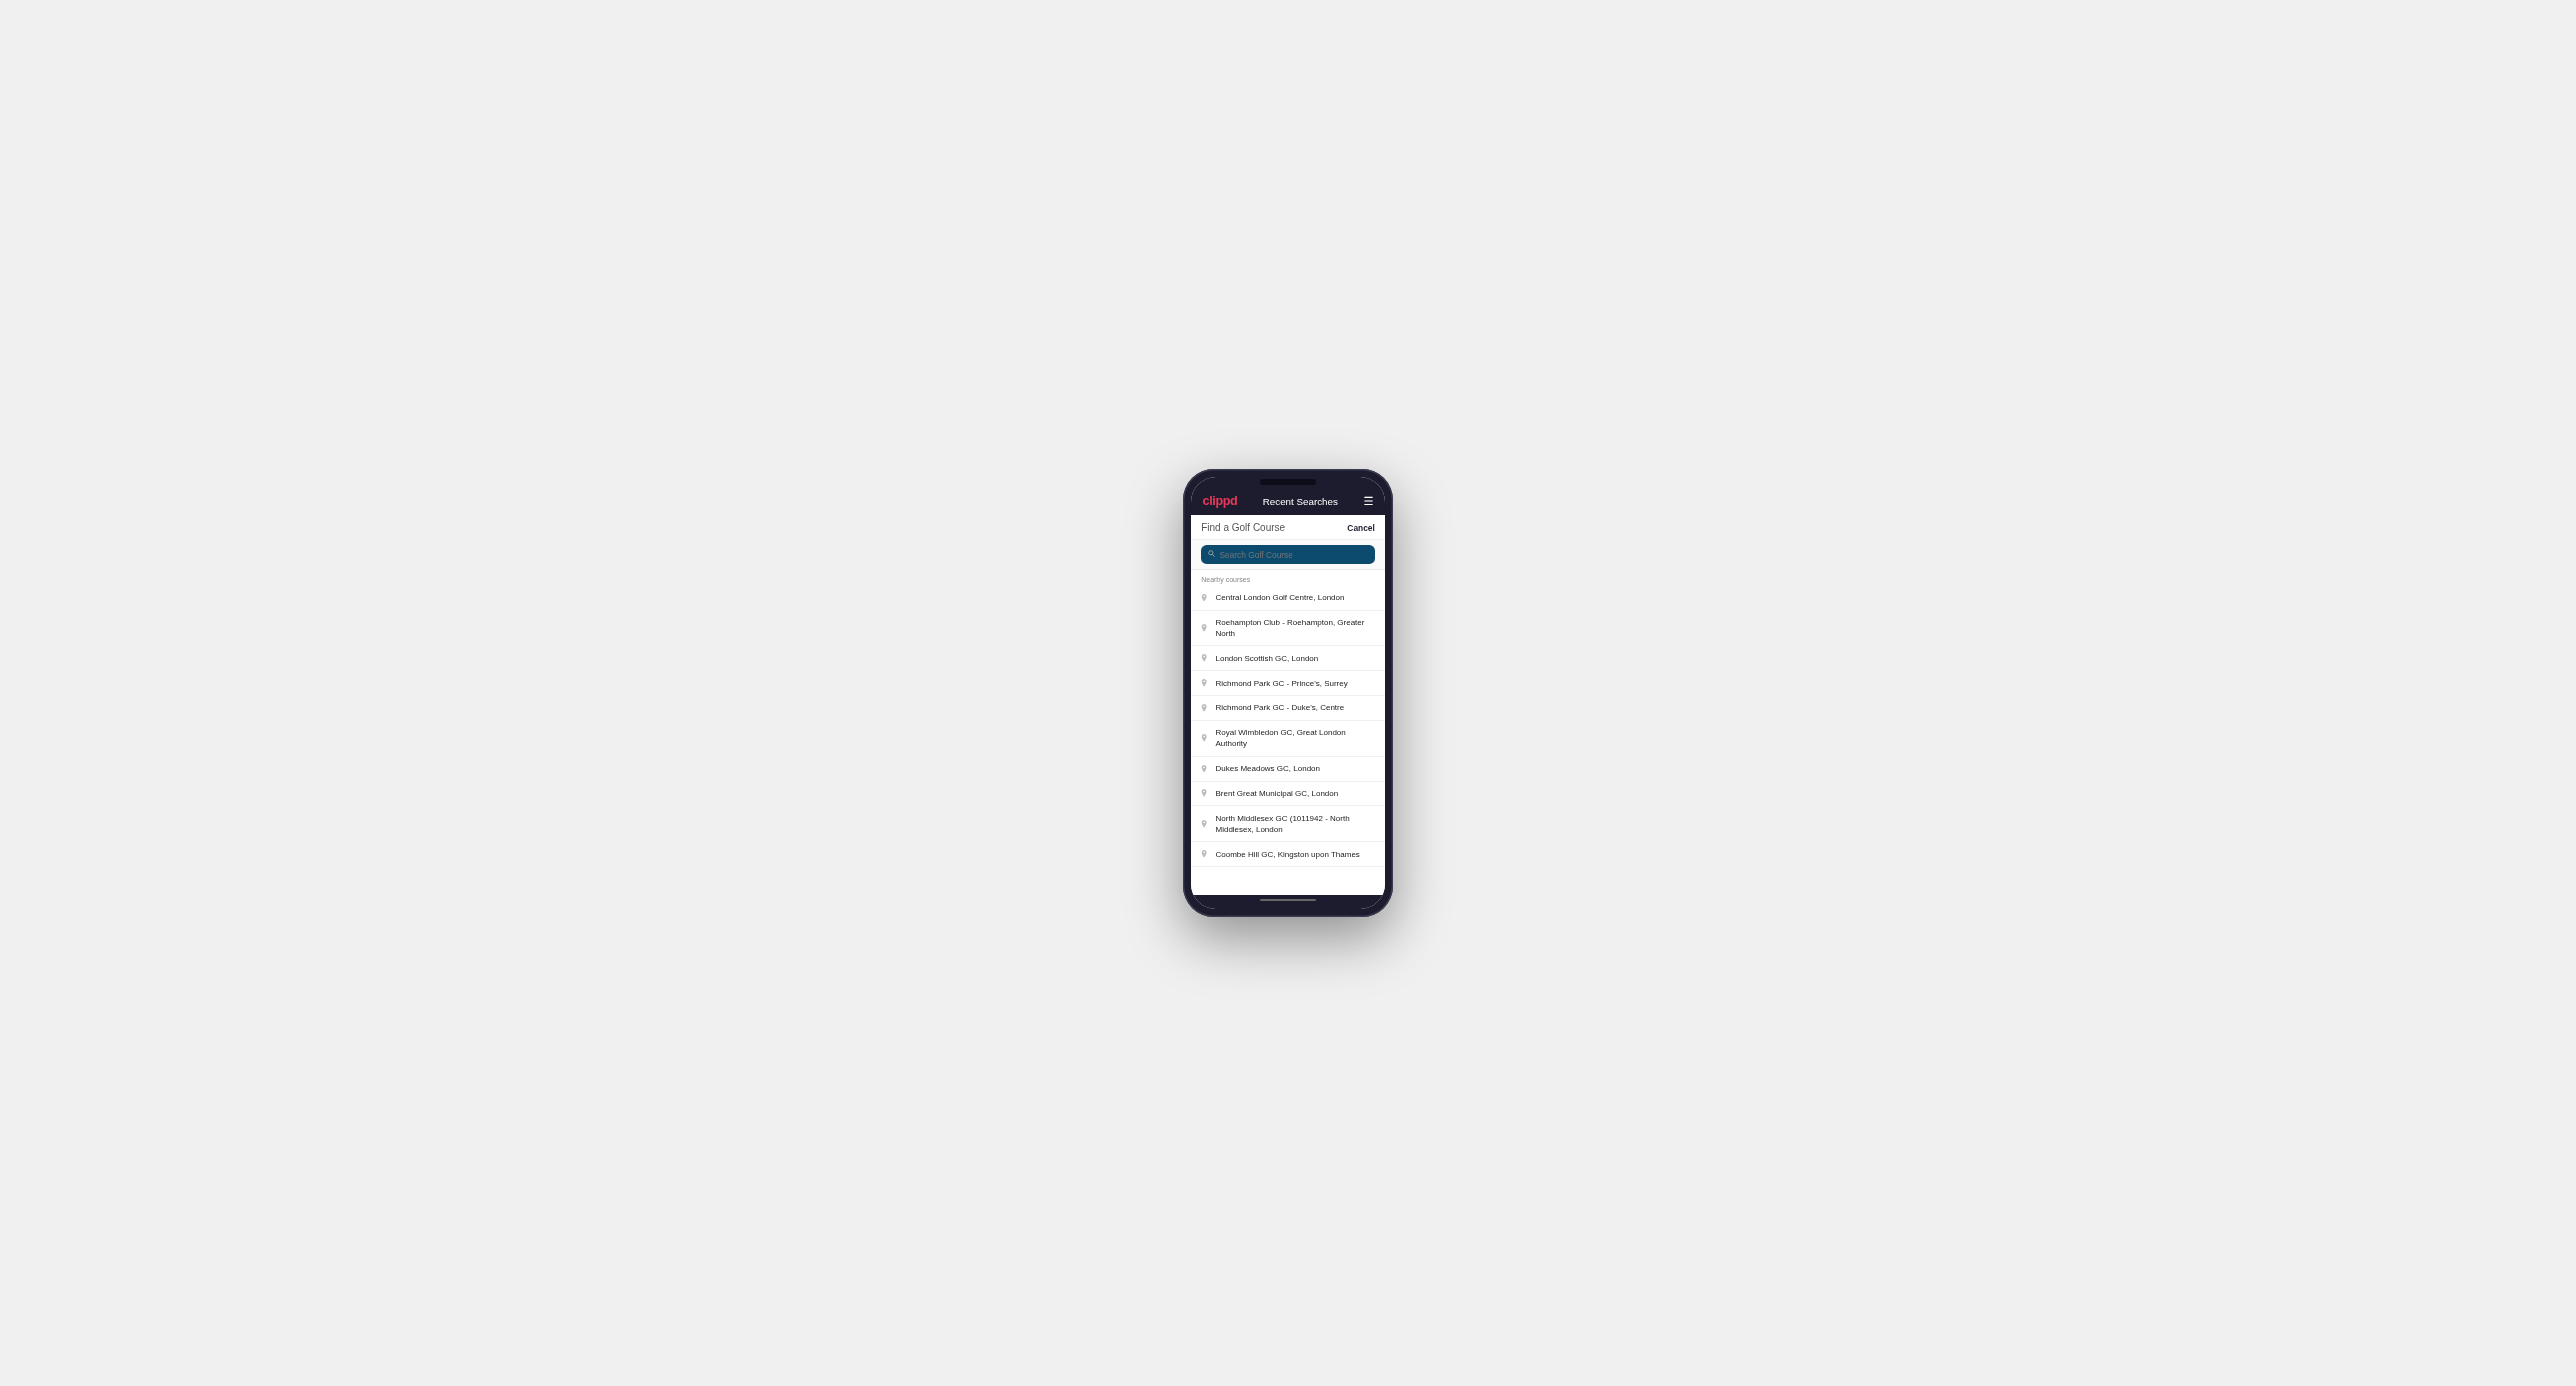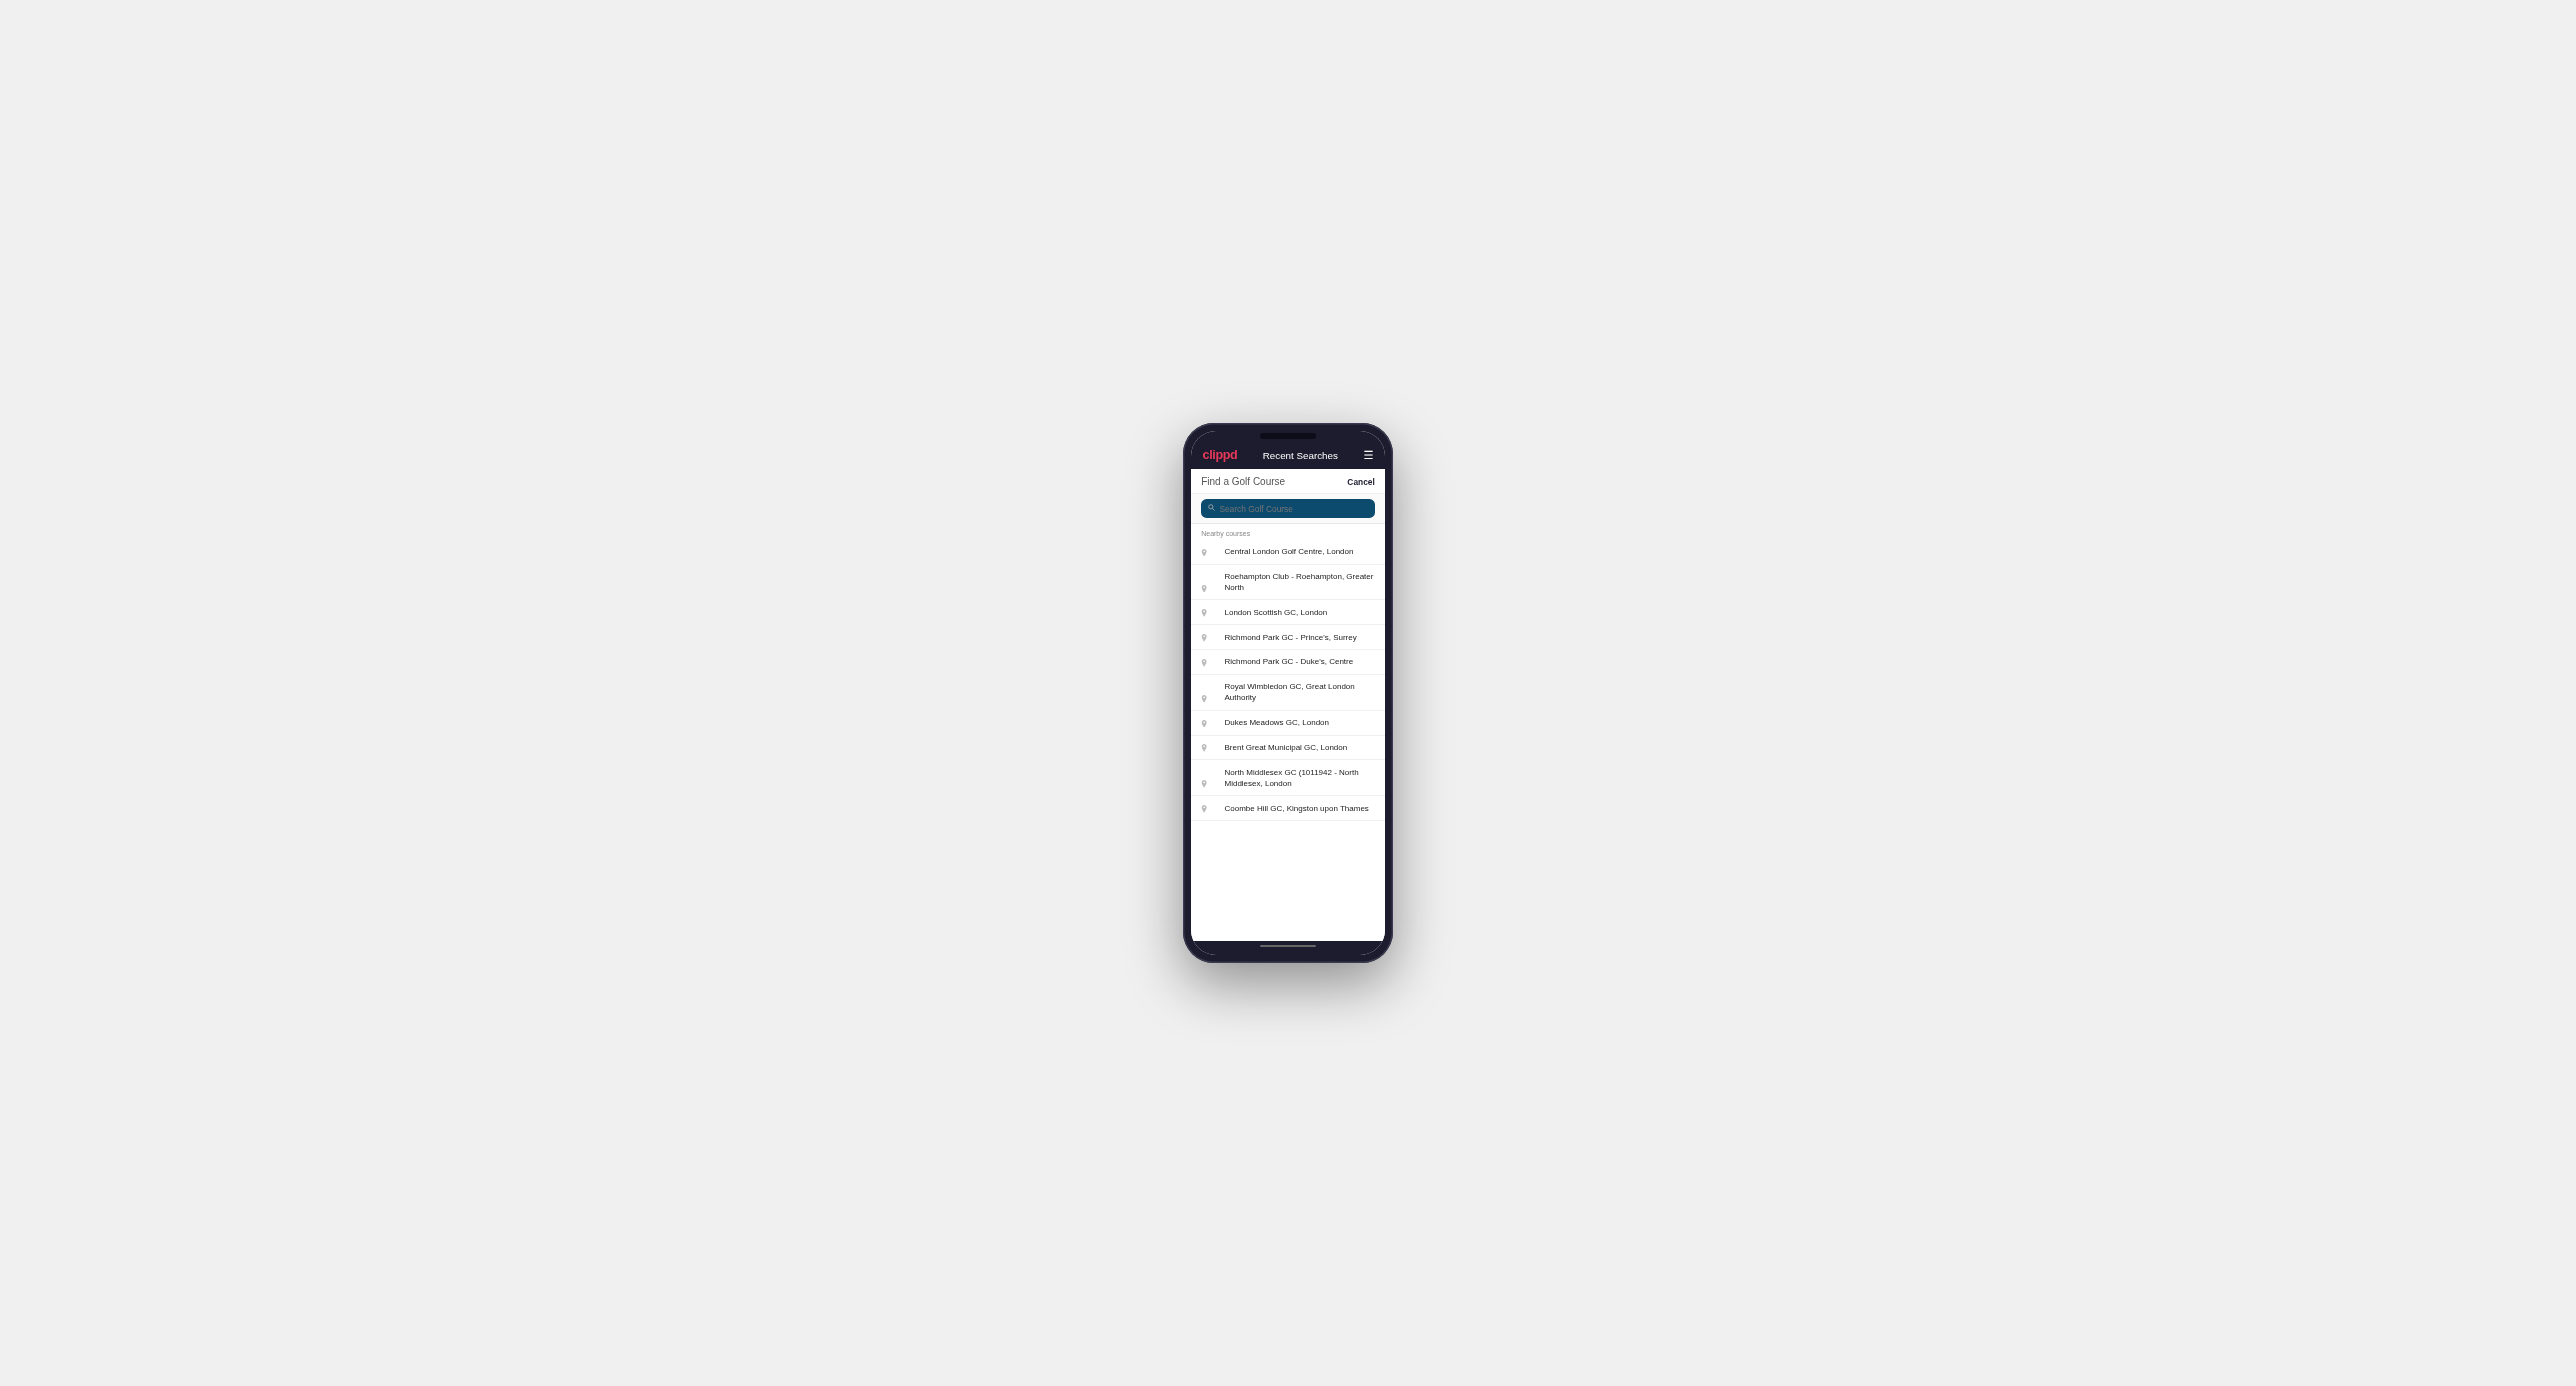--- a/index.html
+++ b/index.html
@@ -8,21 +8,21 @@
       background: #f0f0f0;
       display: flex;
       justify-content: center;
       align-items: center;
       min-height: 100vh;
       font-family: -apple-system, BlinkMacSystemFont, 'Segoe UI', sans-serif;
     }
 
     .phone-frame {
       width: 210px;
-      height: 540px;
+      height: 448px;
       background: #1c1c2e;
       border-radius: 31px;
       padding: 8.4px;
       box-shadow: 0 21px 56px rgba(0,0,0,0.4), inset 0 0 0 1.4px #3a3a50;
       position: relative;
       display: flex;
       flex-direction: column;
     }
 
     .phone-screen {
@@ -149,25 +149,25 @@
       background: #fff;
     }
 
     .course-list {
       list-style: none;
       background: #fff;
     }
 
     .course-item {
       display: flex;
-      align-items: flex-end;
+      align-items: center;
       padding: 6.3px 9.8px;
       border-bottom: 0.7px solid #f0f0f0;
       cursor: pointer;
-      gap: 17px;
+      gap: 8px;
     }
 
     .pin-icon {
       color: #bbb;
       font-size: 7px;
       margin-top: 0.7px;
       flex-shrink: 0;
     }
 
     .course-name {

